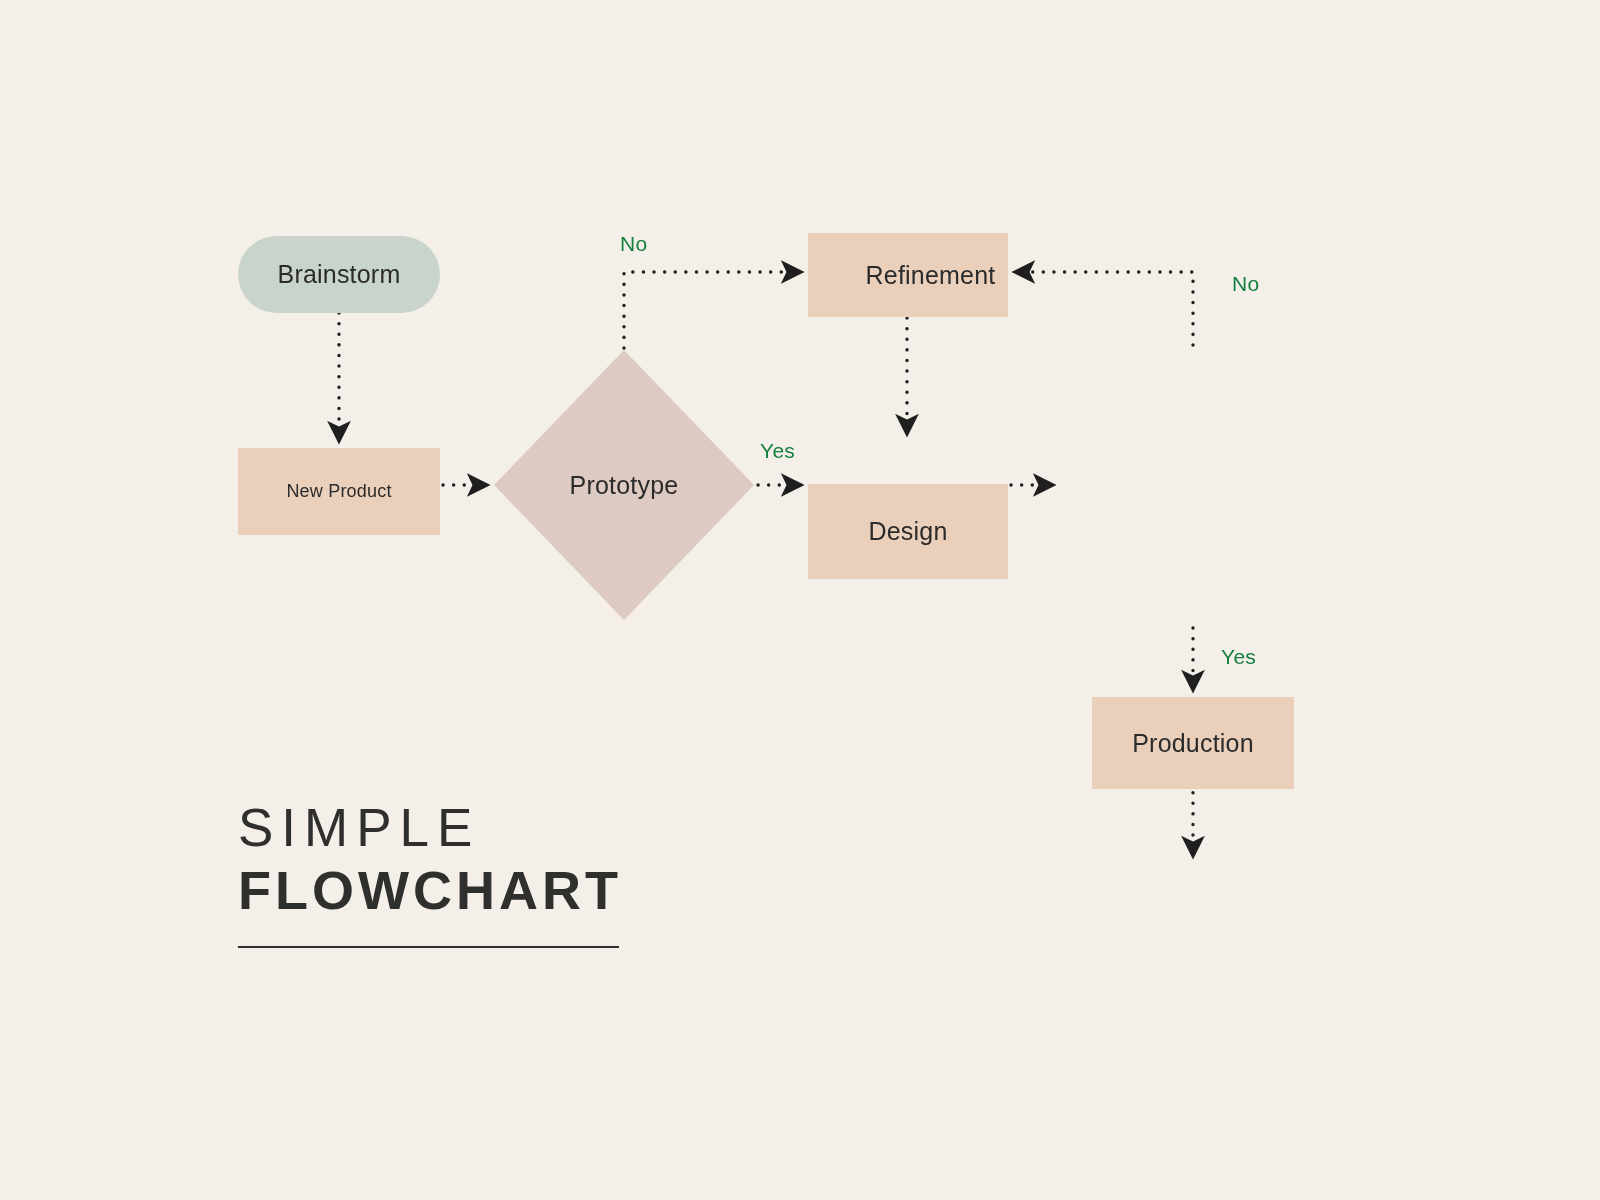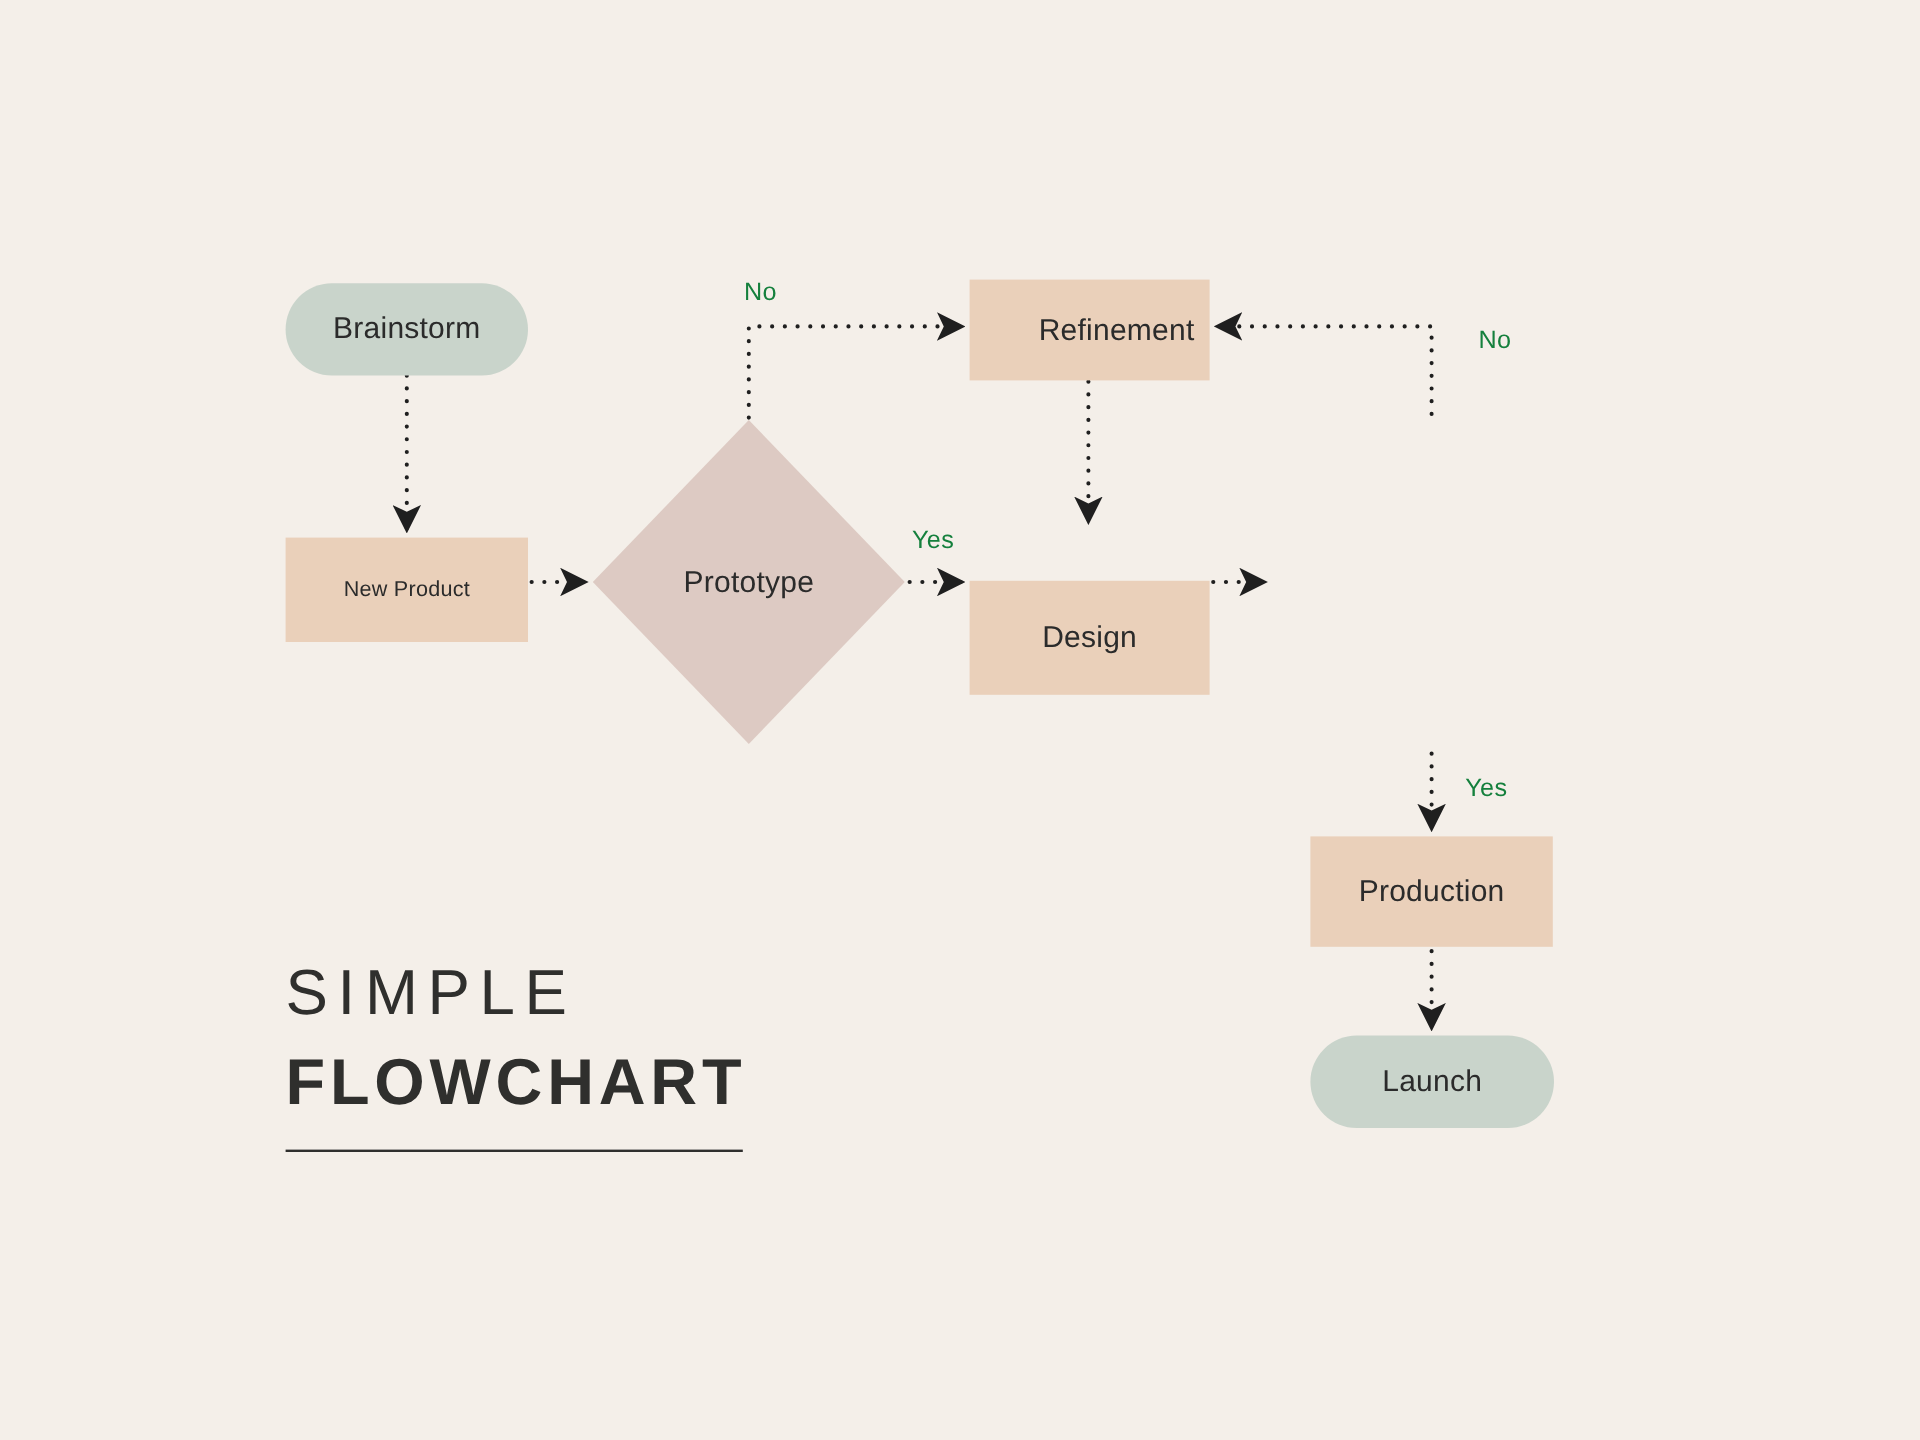--- a/index.html
+++ b/index.html
@@ -80,21 +80,21 @@
     color: #2f2f2d;
     line-height: 1.05;
     font-family: "Liberation Sans", sans-serif;
   }
   #title-line2 {
     font-size: 54px;
     font-weight: 700;
     letter-spacing: 4px;
     color: #2f2f2d;
     line-height: 1.12;
-    margin-top: 16px;
+    margin-top: 4px;
     font-family: "Liberation Sans", sans-serif;
   }
   #title-rule {
     margin-top: 26px;
     width: 381px;
     height: 2px;
     background: #2f2f2d;
   }
 </style>
 </head>
@@ -167,23 +167,20 @@
 
   <div class="node node-process" style="left:808px; top:440px; width:200px; height:95px; background:#ead0ba; font-size:25px;margin-top:44px;">
     <span class="node-label">Design</span>
   </div>
 
 
   <div class="node node-process" style="left:1092px; top:697px; width:202px; height:92px; background:#ead0ba; font-size:25px;">
     <span class="node-label">Production</span>
   </div>
 
-  <div class="node node-terminal" style="left:1092px; top:863px; width:203px; height:77px; background:#c9d4cb; font-size:25px;">
-    <span class="node-label">Launch</span>
-  </div>
 
   <div class="edge-label" style="left:620px; top:232px;">No</div>
 
   <div class="edge-label" style="left:760px; top:439px;">Yes</div>
 
   <div class="edge-label" style="left:1232px; top:272px;">No</div>
 
   <div class="edge-label" style="left:1221px; top:645px;">Yes</div>
 
   <div id="title-block">

